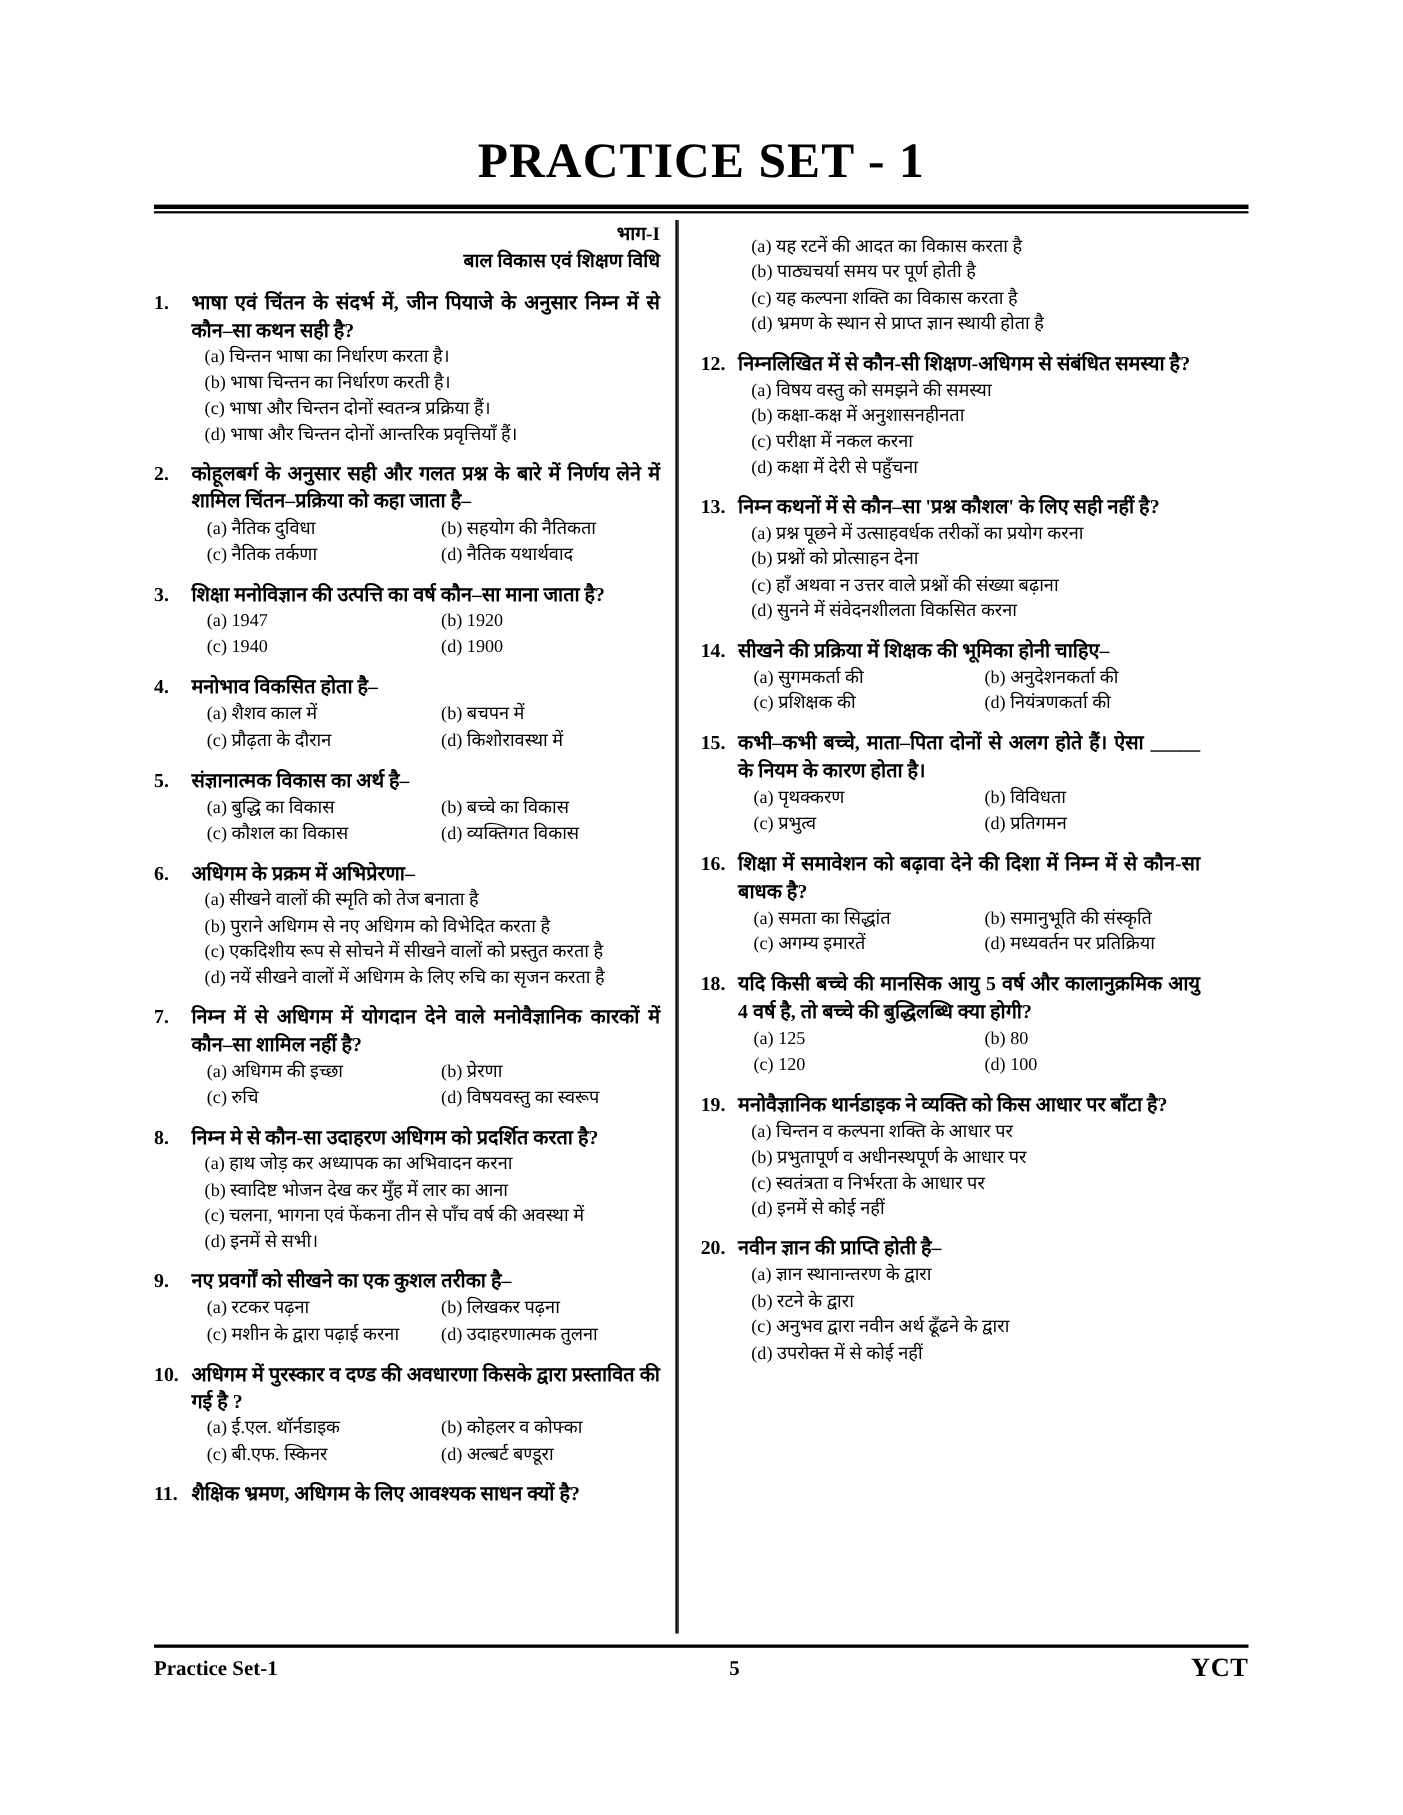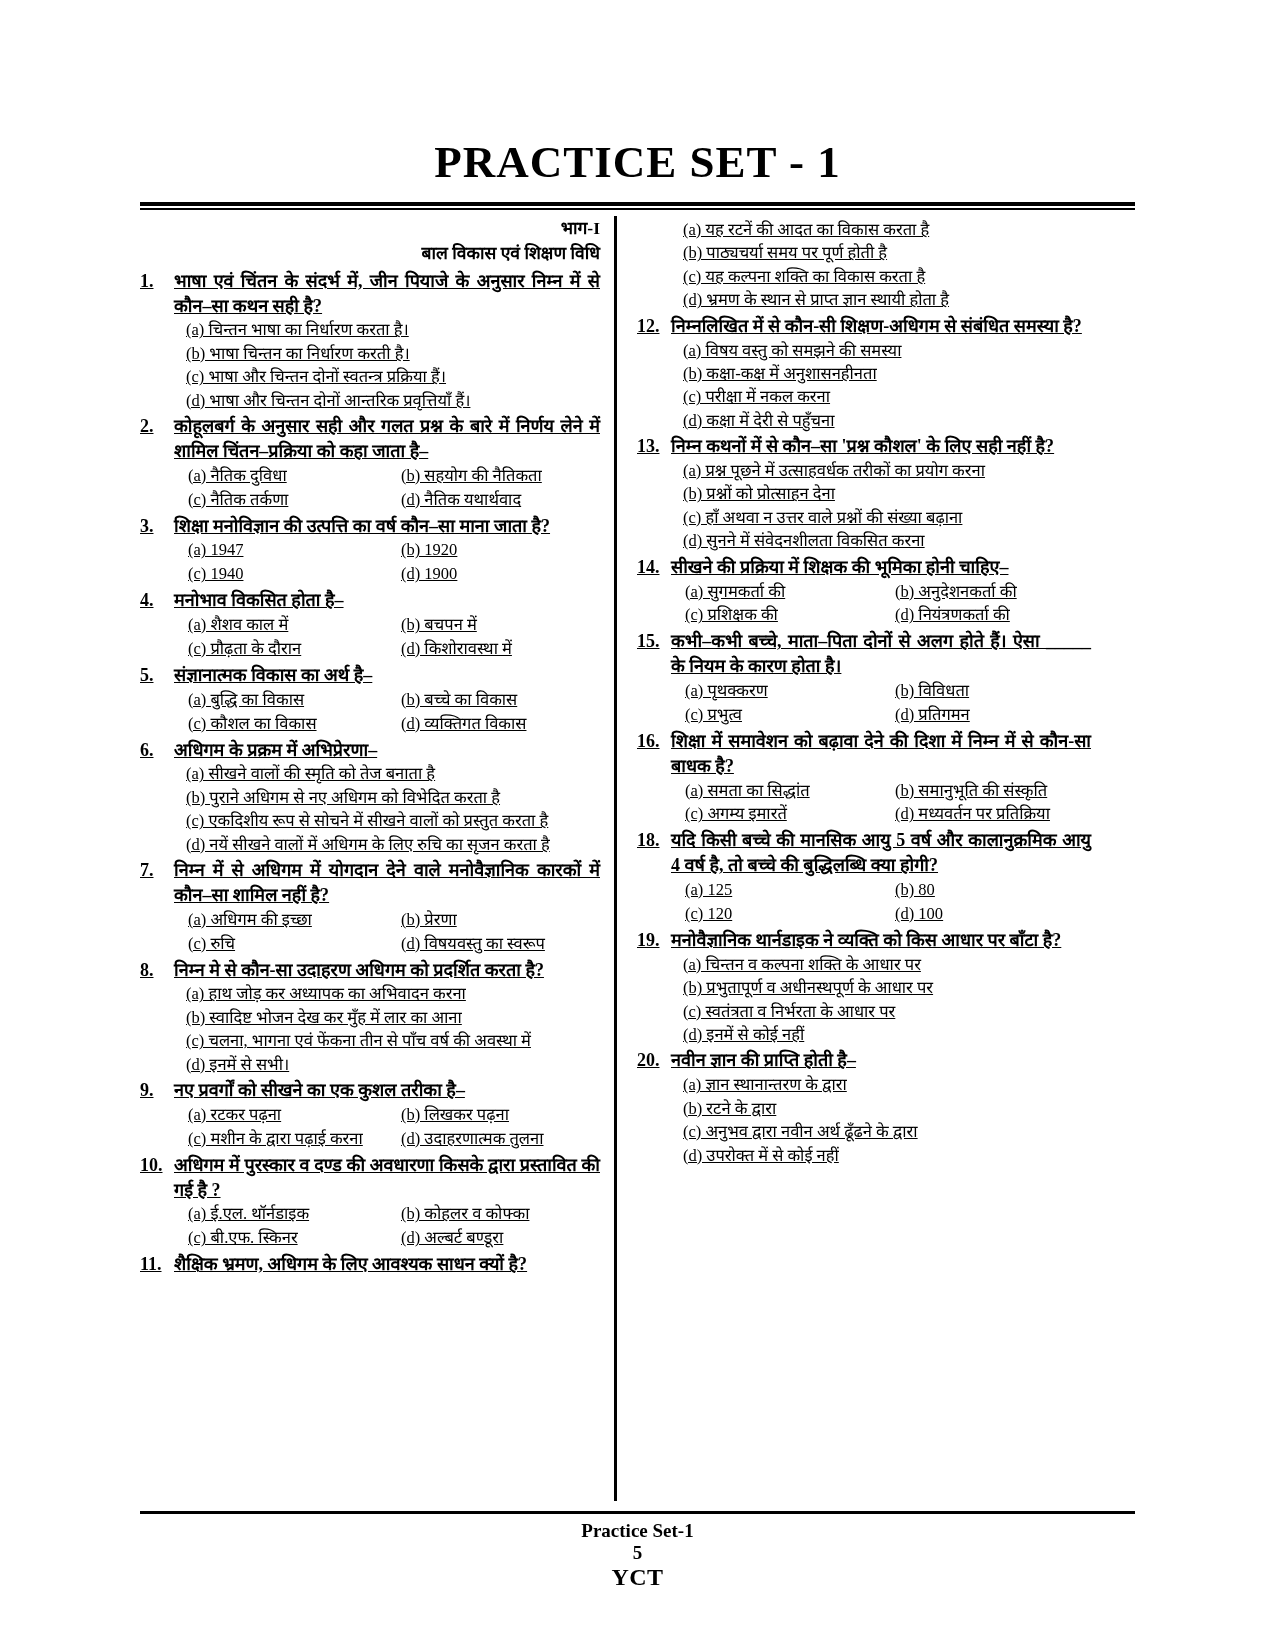--- a/index.html
+++ b/index.html
@@ -21,21 +21,21 @@
     height: 1650px;
     box-sizing: border-box;
     padding: 120px 140px 40px 140px;
   }
   .title {
     text-align: center;
     font-family: "Liberation Serif", serif;
     font-weight: bold;
     font-size: 45px;
     letter-spacing: 1px;
-    margin: 16px 0 14px 0;
+    margin: 0 0 14px 0;
   }
   .rule-thick {
     border-top: 4px solid #000;
     border-bottom: 2px solid #000;
     height: 2px;
     margin-bottom: 2px;
   }
   .columns {
     display: flex;
     flex-direction: row;
@@ -57,22 +57,21 @@
   }
   .section-head {
     text-align: right;
     font-weight: bold;
     font-size: 17.5px;
     line-height: 1.45;
   }
   .q {
     display: flex;
     flex-direction: row;
-    margin-top: 2px;
-    text-decoration: underline;
+    margin-top: 12px;
   }
   .qnum {
     width: 34px;
     flex: 0 0 34px;
     font-weight: bold;
     font-size: 18px;
     line-height: 1.38;
   }
   .qbody {
     flex: 1 1 auto;
@@ -106,21 +105,20 @@
     border-top: 3px solid #000;
     margin-top: 10px;
   }
   .footer {
     display: flex;
     justify-content: space-between;
     align-items: center;
     font-weight: bold;
     font-size: 19px;
     padding-top: 6px;
-    flex-direction: column;
   }
   .footer .mid { font-size: 19px; }
   .footer .right { font-size: 24px; letter-spacing: 0.5px; }
 </style>
 </head>
 <body>
 
 <div class="page">
 
   <div class="title">PRACTICE SET - 1</div>

